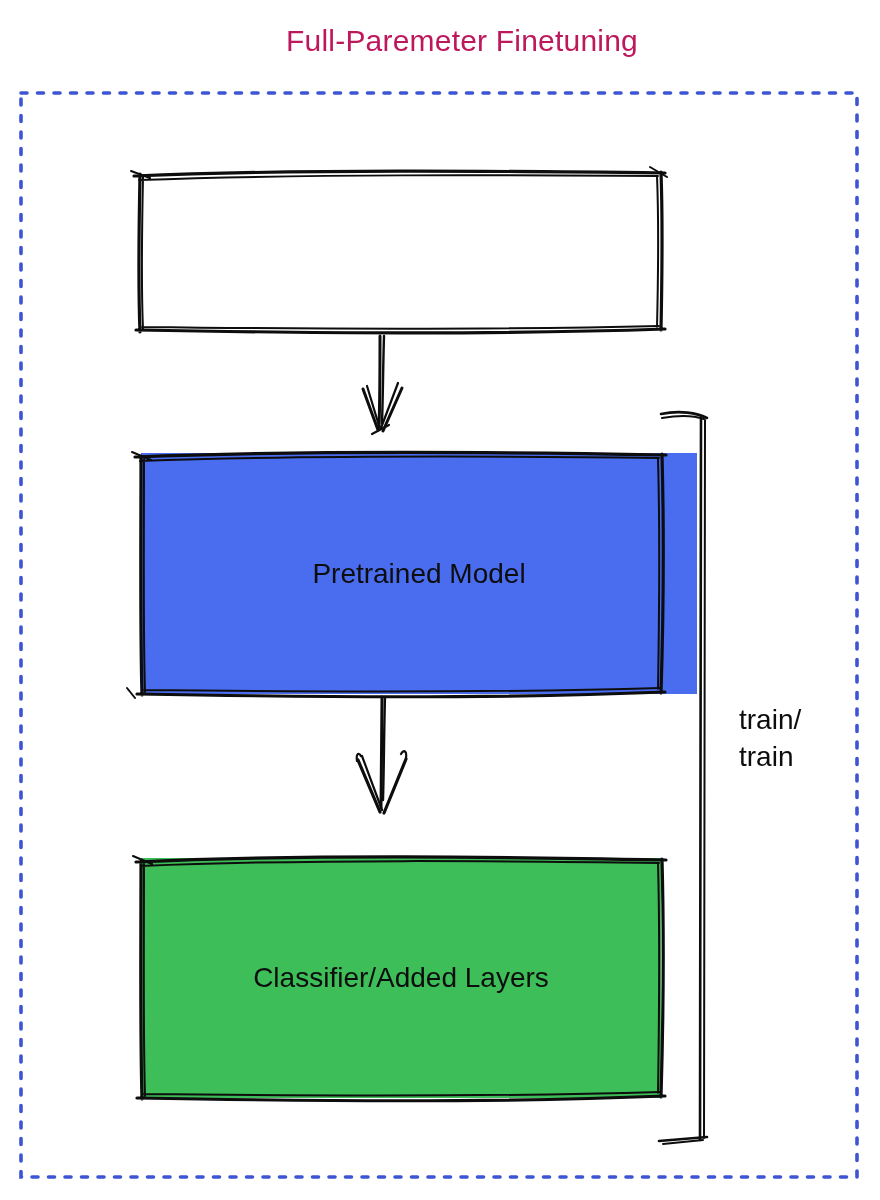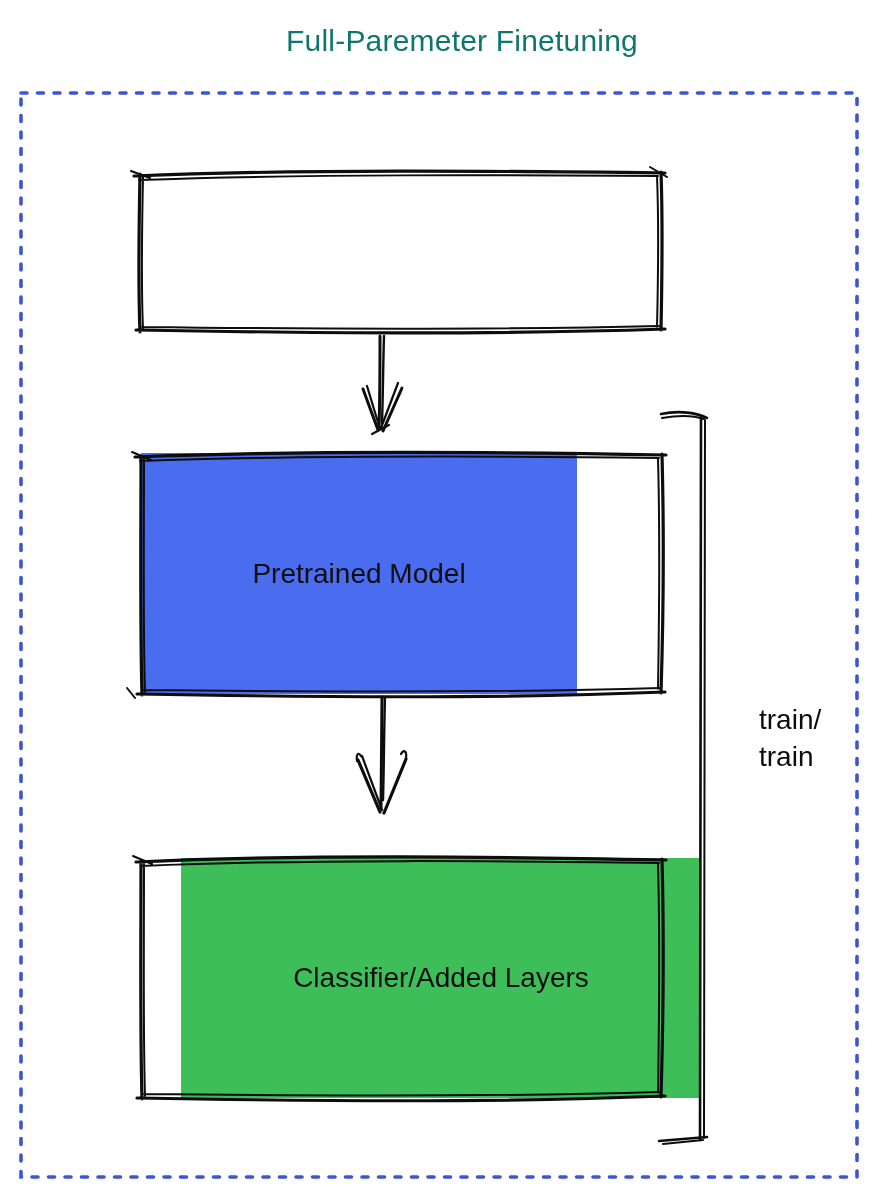--- a/index.html
+++ b/index.html
@@ -46,21 +46,21 @@
   .box-dataset {
     left: 140px;
     top: 171px;
     width: 521px;
     height: 161px;
     padding: 46px 0 0 40px;
   }
   .box-pretrained {
     left: 141px;
     top: 453px;
-    width: 436px;
+    width: 556px;
     height: 241px;
     display: flex;
     align-items: center;
     justify-content: center;
   }
   .box-classifier {
     left: 141px;
     top: 858px;
     width: 520px;
     height: 240px;
@@ -70,39 +70,39 @@
   }
   .bracket-label {
     position: absolute;
     left: 739px;
     top: 701px;
     color: #0d0d0d;
     font-size: 28px;
     line-height: 37px;
     font-weight: 400;
   }
-  .bracket-label span { display: block; margin-left: 20px; }
+  .bracket-label span { display: block; }
 </style>
 </head>
 <body>
 
 <div class="canvas">
 
-  <div class="title" style="color: #0f766e;">Full-Paremeter Finetuning</div>
+  <div class="title" style="color: #be185d;">Full-Paremeter Finetuning</div>
 
   <svg class="sketch-layer" viewBox="0 0 880 1200">
     <rect x="21" y="93" width="836" height="1084" fill="none" stroke-width="3.6" stroke-dasharray="6 10.5" stroke-linecap="round" stroke="#3d54d4"></rect>
   </svg>
 
 
   <div class="box box-pretrained" style="background-color: rgb(74, 109, 240);">
     <span class="box-label">Pretrained Model</span>
   </div>
 
-  <div class="box box-classifier" style="background-color: rgb(61, 190, 88); margin-left: 40px;">
+  <div class="box box-classifier" style="background-color: rgb(61, 190, 88);">
     <span class="box-label">Classifier/Added Layers</span>
   </div>
 
   <svg class="sketch-layer" viewBox="0 0 880 1200">
     <g fill="none" stroke-linecap="round" stroke-linejoin="round" stroke="#0d0d0d">
 
       <g>
         <path stroke-width="3.2" d="M134,176 C300,169 500,171 665,173 M661,172 C663,225 662,280 661,330 M665,329 C490,335 310,333 136,330 M140,332 C138,285 139,225 140,174"></path>
         <path stroke-width="2" d="M139,180 C310,174 500,175 658,176 M657,176 C659,225 658,285 657,327 M659,326 C490,330 310,329 142,327 M143,329 C141,285 142,225 143,177 M131,171 L150,178 M650,167 L667,177"></path>
       </g>

